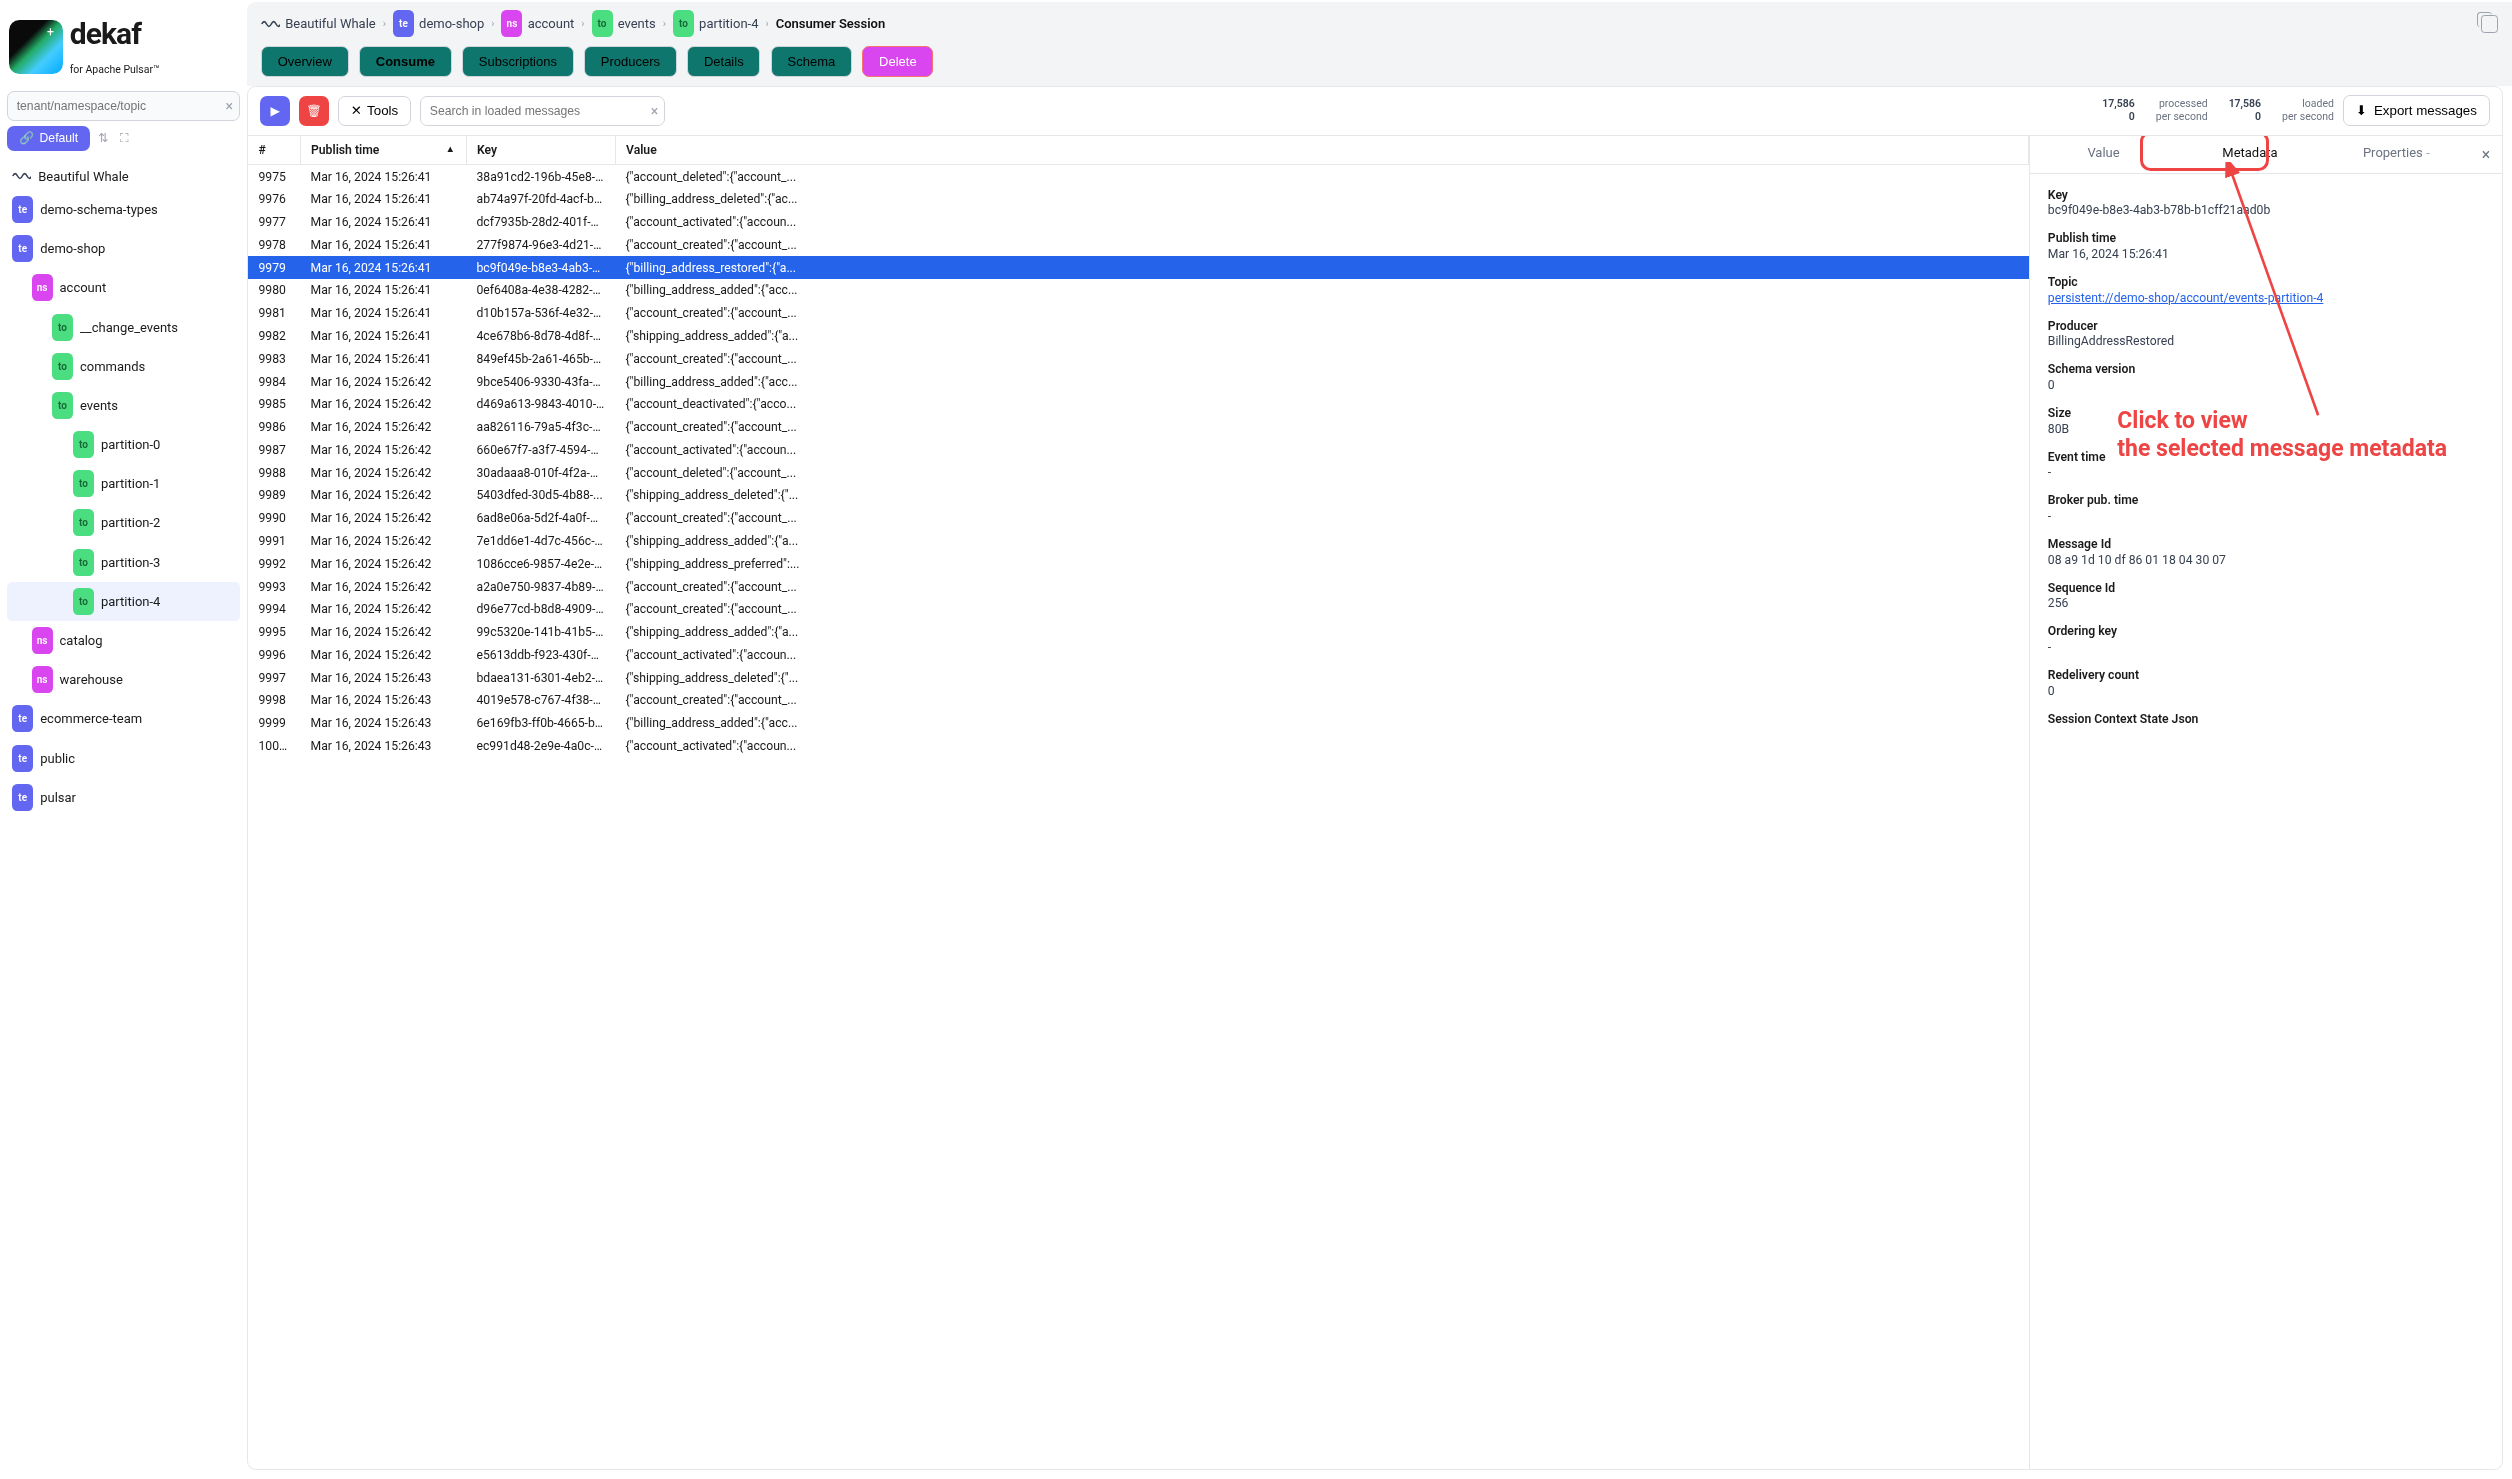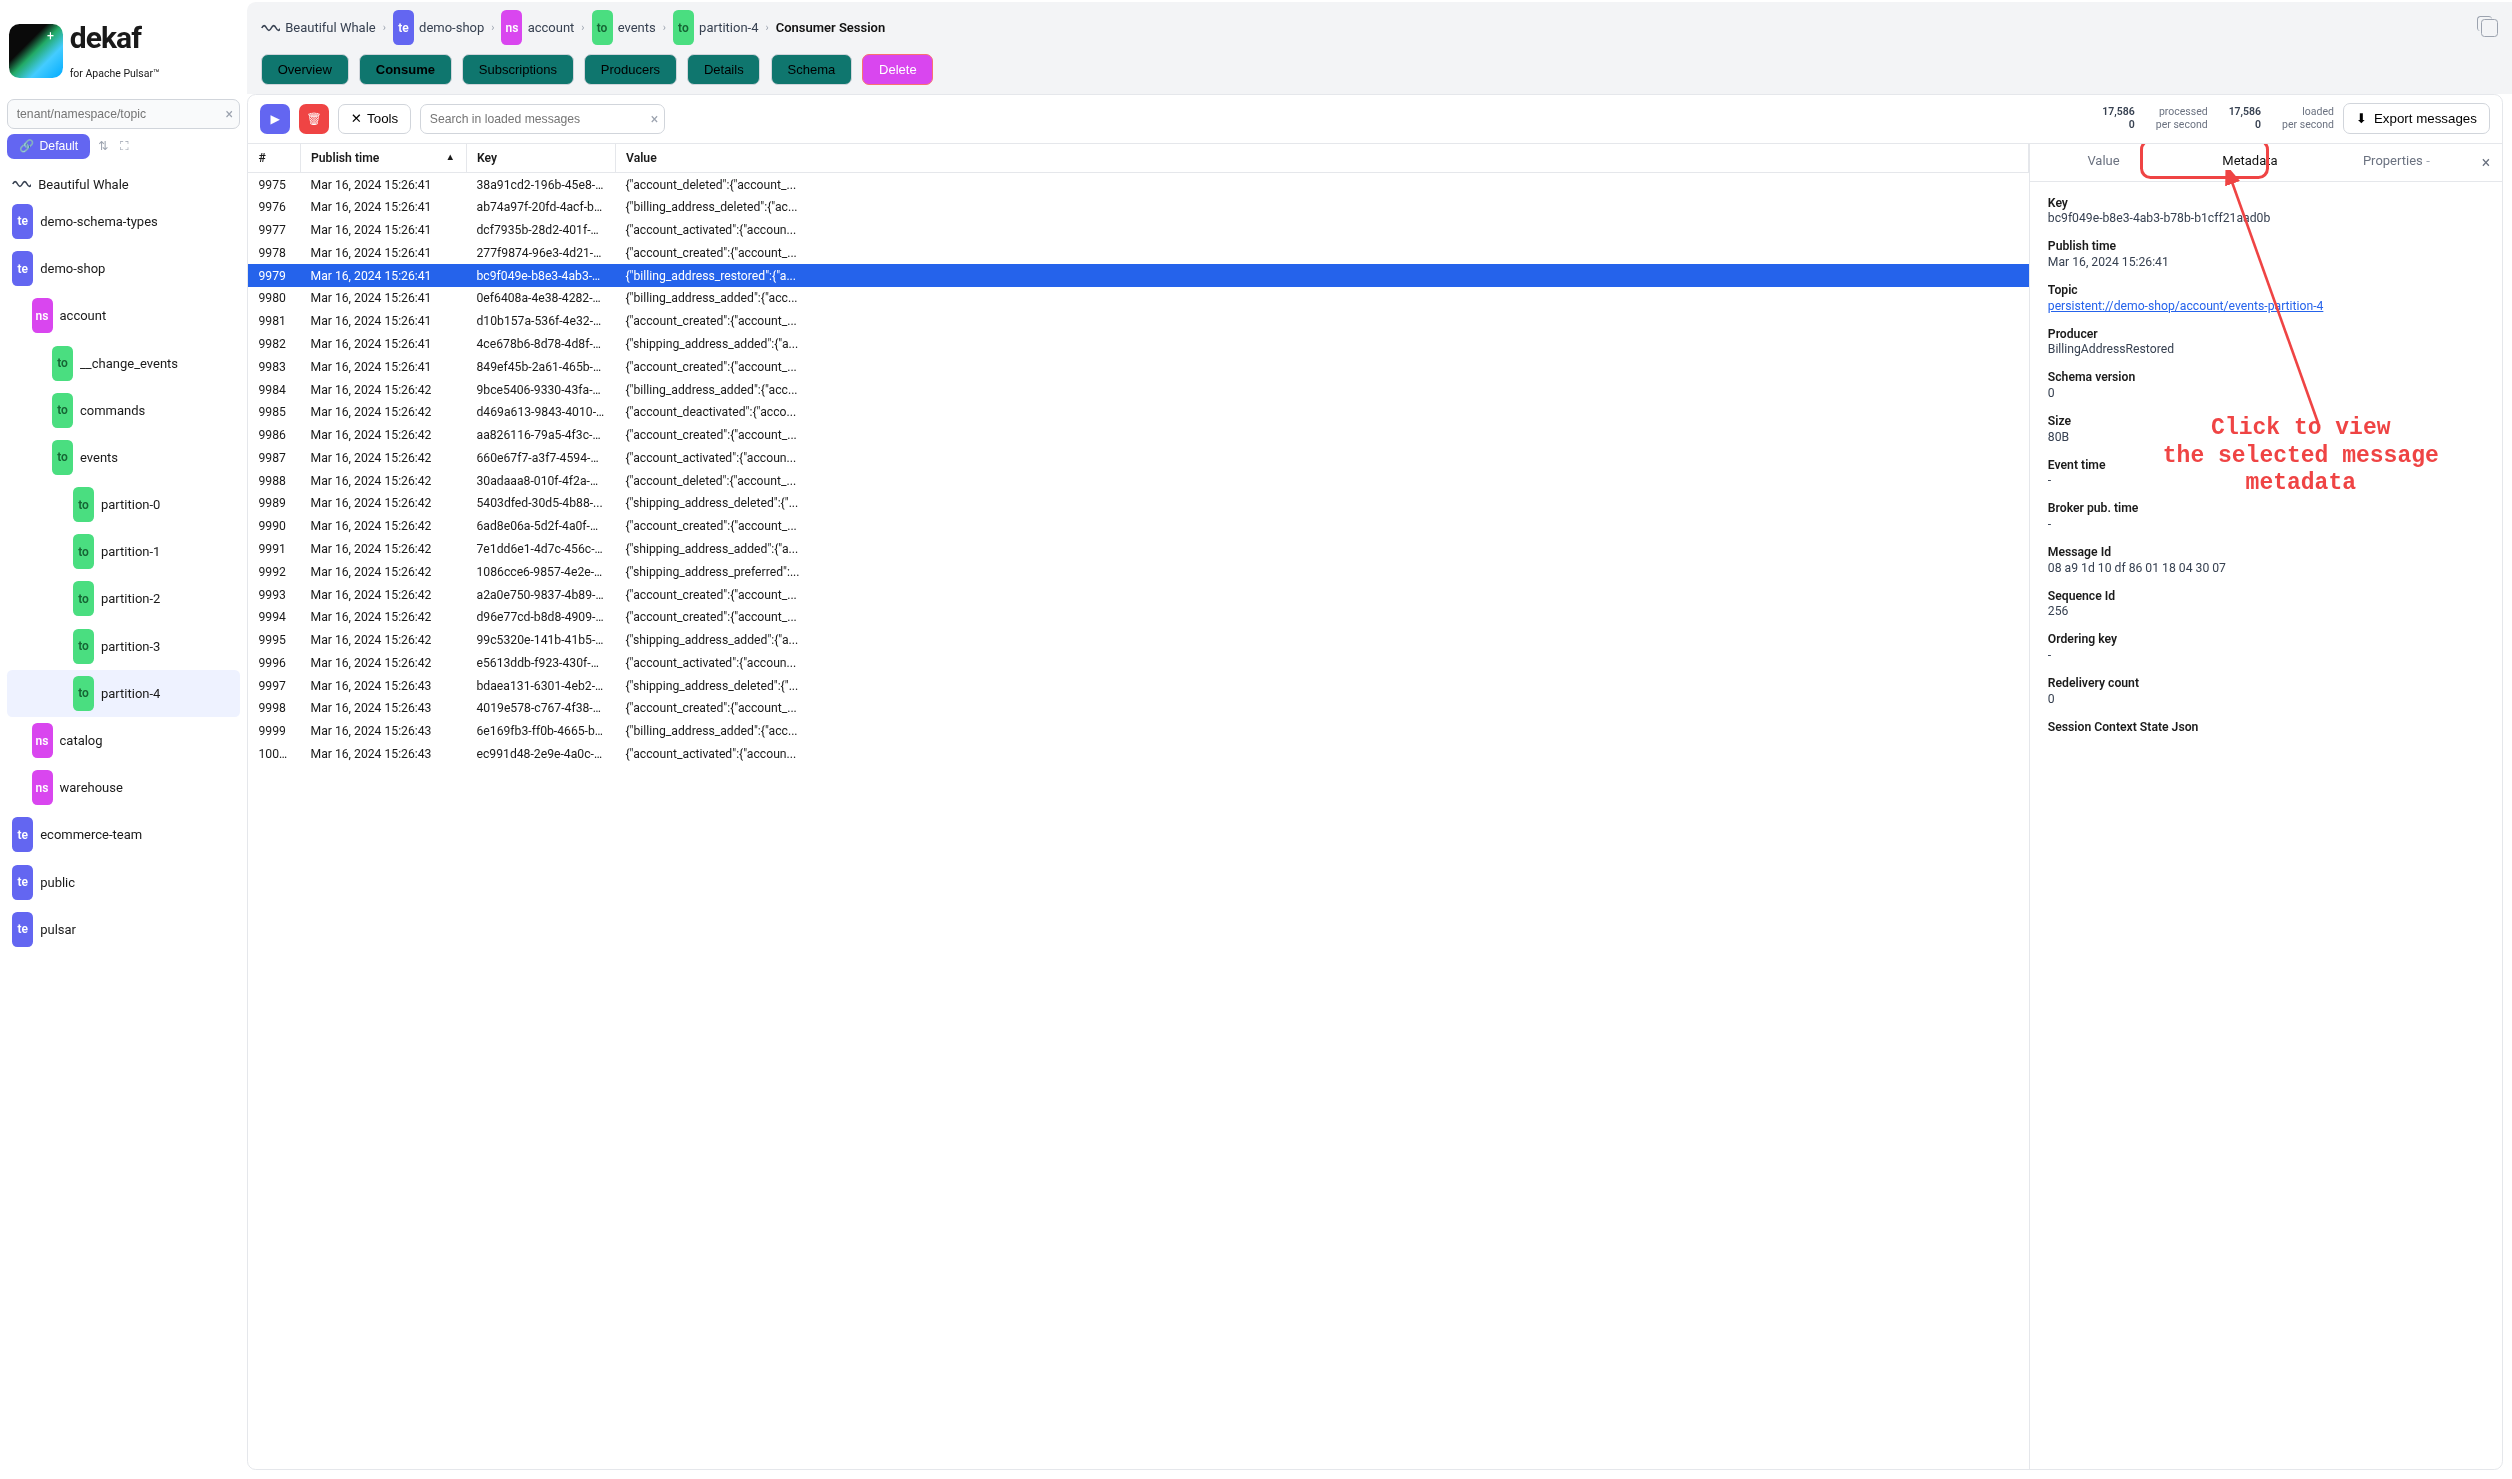--- a/index.html
+++ b/index.html
@@ -13,21 +13,21 @@
 .logo-img::after { content: '+'; position: absolute; top: 5.2px; right: 8.7px; color: #fff; font-size: 12.2px;}
 .logo-text { display: flex; flex-direction: column; }
 .logo-text .brand { font-size: 30px; font-weight: 700; letter-spacing: -0.9px; line-height: 1; }
 .logo-text .sub { font-size: 10.5px; font-weight: 400; margin-top: 14px; }
 
 .main-top { flex: 1; background: #f3f4f6; border-top-left-radius: 8.7px; margin-top: 1.7px; padding: 0 14px; }
 .breadcrumb { display: flex; align-items: center; gap: 7px; padding: 8.7px 0; font-size: 13px; }
 .bc-sep { color: #9ca3af; font-size: 10.5px; }
 .bc-item { display: flex; align-items: center; gap: 5.2px; color: #374151; cursor: pointer; }
 .bc-item.strong { font-weight: 600; color: #111; }
-.badge { display: inline-flex; align-items: center; justify-content: center; min-width: 21px; height: 35px; border-radius: 5.2px; font-size: 12px; font-weight: 600; color: #fff; padding: 0 3.5px; }
+.badge { display: inline-flex; align-items: center; justify-content: center; min-width: 21px; height: 27px; border-radius: 5.2px; font-size: 10px; font-weight: 600; color: #fff; padding: 0 3.5px; }
 .badge.te { background: #6366f1; }
 .badge.ns { background: #d946ef; }
 .badge.to { background: #4ade80; color:#166534; }
 .copy-icon { margin-left: auto; width: 17.5px; height: 17.5px; border: 1.3px solid #9ca3af; border-radius: 3.5px; position: relative; cursor: pointer; }
 .copy-icon::after { content:''; position:absolute; top:-4.4px; left:-4.4px; width:14px; height:14px; border:1.3px solid #9ca3af; border-radius:3.5px; border-right:none; border-bottom:none; }
 
 .tab-row { display: flex; gap: 10.5px; align-items: center; padding-bottom: 8.7px; }
 .tab-btn { background: #0f766e; border: 0.9px solid #d1d5db; border-radius: 7px; padding: 7px 15.7px; font-size: 13px; cursor: pointer; }
 .tab-btn.active { font-weight: 600; }
 .tab-btn.danger { background: #d946ef; color: #fff; border-color: #f87171; }
@@ -80,21 +80,21 @@
 .detail-tab.active { color: #111; position: relative; }
 .detail-tab .dash { color: #9ca3af; margin-left: 3.5px; }
 .metadata-highlight { position: absolute; border: 3.5px solid #ef4444; border-radius: 10.5px; pointer-events: none; }
 .close-detail { padding: 8.7px 12.2px; color: #6b7280; cursor: pointer; font-size: 15.7px; }
 .detail-body { padding: 14px 17.5px; overflow-y: auto; flex: 1; }
 .field { margin-bottom: 14px; }
 .field-label { font-weight: 600; font-size: 12.2px; margin-bottom: 1.7px; }
 .field-value { font-size: 12.2px; color: #374151; word-break: break-all; }
 .field-value.link { color: #2563eb; text-decoration: underline; cursor: pointer; }
 
-.annotation { position: absolute; color: #ef4444; font-weight: 700; font-size: 23px; text-align: center; line-height: 1.2; pointer-events: none; font-family: Liberation Mono, monospace; }
+.annotation { position: absolute; color: #ef4444; font-weight: 700; font-size: 23px; text-align: left; line-height: 1.2; pointer-events: none; }
 .arrow-svg { position: absolute; pointer-events: none; }
 </style>
 </head>
 <body>
 
 <div class="app">
   <div class="top">
     <div class="logo-area">
       <div class="logo-img"></div>
       <div class="logo-text">

